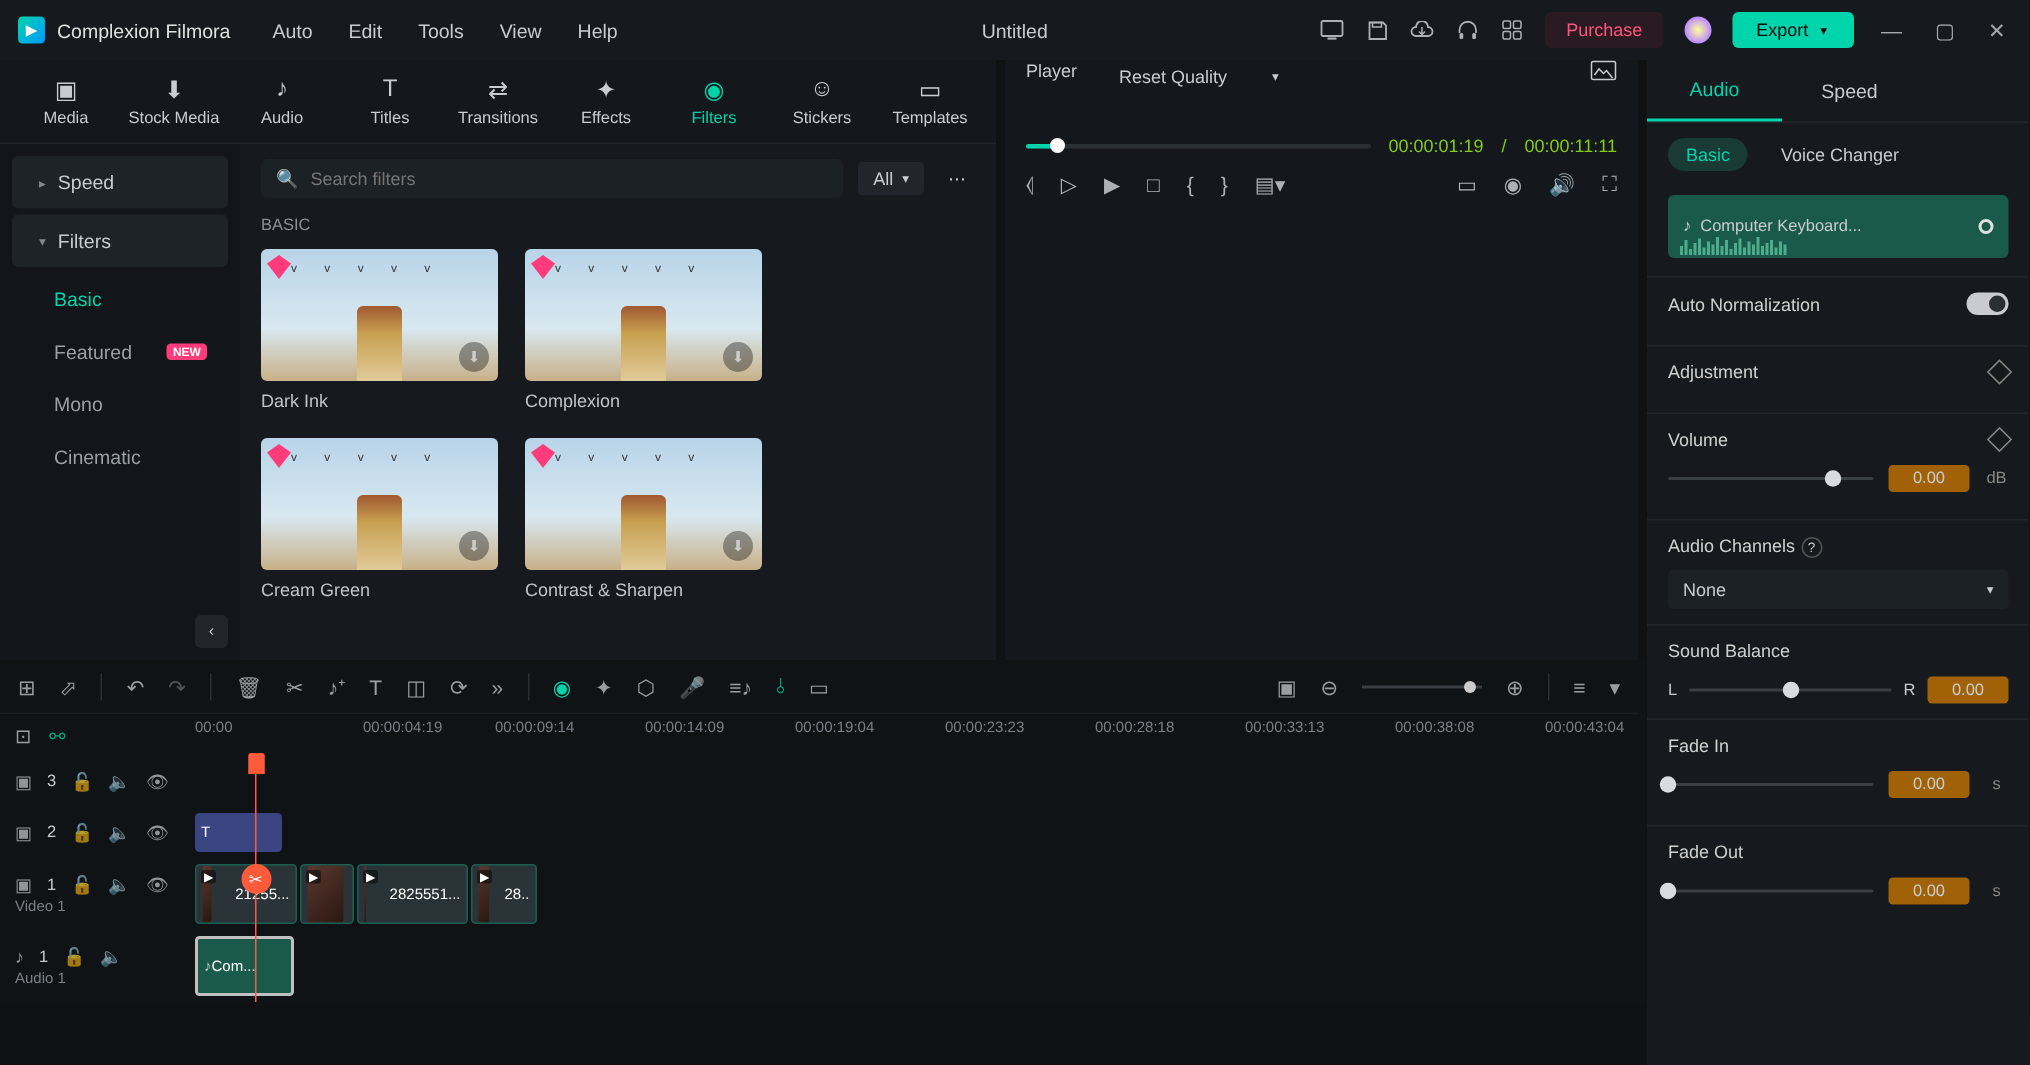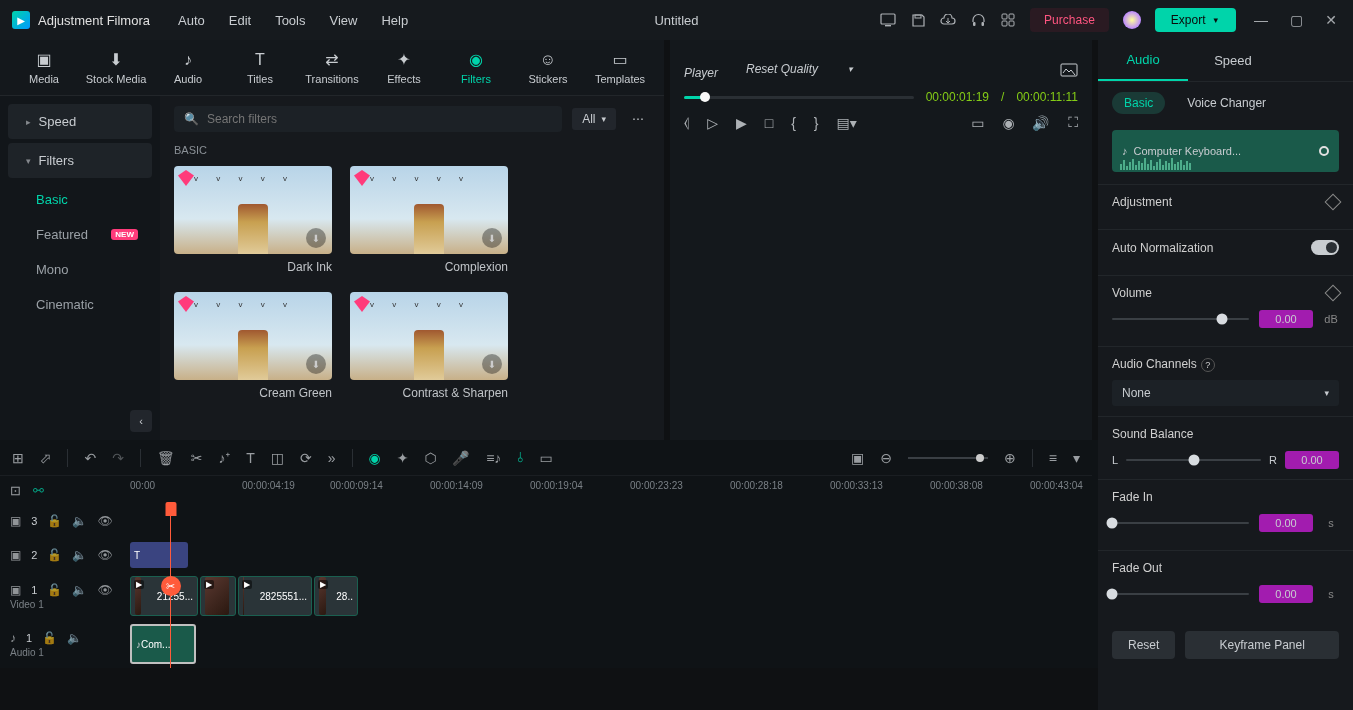--- a/index.html
+++ b/index.html
@@ -38,24 +38,24 @@
 .all-dd { background: #22262c; padding: 4px 10px; border-radius: 3px; display: flex; align-items: center; gap: 6px; font-size: 12px; cursor: pointer; }
 .dots { cursor: pointer; padding: 0 6px; }
 .sect-label { font-size: 11px; color: #8a9096; margin-bottom: 10px; }
 .grid { display: flex; flex-wrap: wrap; gap: 18px; }
 .thumb-item { width: 158px; }
 .thumb { height: 88px; background: linear-gradient(180deg,#b8d4e8 0%, #d8e8f0 60%, #c8b088 100%); border-radius: 4px; position: relative; overflow: hidden; }
 .tower { position: absolute; left: 50%; bottom: -10px; transform: translateX(-50%); width: 30px; height: 60px; background: linear-gradient(180deg,#a05830 0%,#c8a050 30%,#e8d8b0 100%); border-radius: 4px 4px 0 0; }
 .birds { position: absolute; top: 8px; left: 20px; right: 20px; font-size: 8px; color: #333; letter-spacing: 8px; }
 .gem { position: absolute; top: 4px; left: 4px; width: 16px; height: 16px; background: #ff3b7b; clip-path: polygon(50% 0%, 100% 35%, 50% 100%, 0% 35%); }
 .dl-circle { position: absolute; bottom: 6px; right: 6px; width: 20px; height: 20px; background: rgba(0,0,0,0.35); border-radius: 50%; display: flex; align-items: center; justify-content: center; font-size: 10px; color: #ccc; }
-.thumb-label { font-size: 12px; margin-top: 6px; color: #c0c4c8; text-align: right; }
+.thumb-label { font-size: 12px; margin-top: 6px; color: #c0c4c8; }
 
 .preview-panel { flex: 1; background: #14181c; display: flex; flex-direction: column; margin-left: 6px; }
-.preview-head { height: 40px; display: flex; align-items: flex-end; padding: 0 14px; gap: 20px; font-style: italic; }
+.preview-head { height: 40px; display: flex; align-items: flex-start; padding: 0 14px; gap: 20px; }
 .quality-dd { display: flex; align-items: center; gap: 30px; font-size: 12px; cursor: pointer; padding: 4px 8px; }
 .snap-ico { margin-left: auto; cursor: pointer; }
 .preview-img { flex: 1; margin: 0 12px; background: #000; position: relative; display: flex; align-items: center; justify-content: center; overflow: hidden; border-radius: 2px; }
 .preview-content { position: absolute; inset: 0; background: radial-gradient(ellipse at 60% 50%, #8a6050 0%, #3a2420 40%, #1a0e0a 100%); }
 .unbox-text { position: relative; font-family: Impact, sans-serif; font-size: 36px; color: white; font-style: italic; letter-spacing: 0.5px; text-shadow: 2px 2px 0 #000; font-weight: 900; }
 .speedlines { position: absolute; inset: 0; pointer-events: none; }
 .sl { position: absolute; background: white; height: 2px; transform-origin: left center; }
 .prev-controls { padding: 10px 14px 8px; }
 .playbar { display: flex; align-items: center; gap: 12px; margin-bottom: 10px; }
 .pb-track { flex: 1; height: 3px; background: #2a2f34; border-radius: 2px; position: relative; }
@@ -78,21 +78,21 @@
 .wave span { display: inline-block; width: 2px; background: #80ffcc; margin-right: 1px; }
 .clip-dot { width: 10px; height: 10px; border: 2px solid #e0e0e0; border-radius: 50%; margin-left: auto; }
 .rsection { padding: 10px 14px; border-top: 1px solid #22262a; }
 .rsection .hdr { display: flex; align-items: center; justify-content: space-between; font-size: 12px; margin-bottom: 10px; color: #d0d0d0; }
 .diamond { width: 12px; height: 12px; border: 1.5px solid #888; transform: rotate(45deg); cursor: pointer; }
 .toggle { width: 28px; height: 15px; background: #c8ccd0; border-radius: 8px; position: relative; cursor: pointer; }
 .toggle::after { content: ''; position: absolute; right: 2px; top: 2px; width: 11px; height: 11px; background: #2a2f34; border-radius: 50%; }
 .slider-row { display: flex; align-items: center; gap: 10px; margin-bottom: 8px; }
 .slider { flex: 1; height: 2px; background: #3a3f44; border-radius: 1px; position: relative; }
 .slider-handle { position: absolute; top: 50%; transform: translate(-50%,-50%); width: 11px; height: 11px; background: #d8dce0; border-radius: 50%; cursor: pointer; }
-.num-box { width: 54px; text-align: center; font-size: 11px; background: #a21caf; padding: 3px 0; border-radius: 3px; }
+.num-box { width: 54px; text-align: center; font-size: 11px; background: #a16207; padding: 3px 0; border-radius: 3px; }
 .unit { font-size: 11px; color: #888; width: 16px; text-align: center; }
 .qmark { width: 14px; height: 14px; border: 1px solid #555; border-radius: 50%; display: inline-flex; align-items: center; justify-content: center; font-size: 9px; margin-left: 4px; cursor: help; }
 .dd { background: #1c2126; padding: 6px 10px; border-radius: 3px; display: flex; align-items: center; justify-content: space-between; font-size: 12px; cursor: pointer; }
 .bal-row { display: flex; align-items: center; gap: 8px; font-size: 11px; }
 .btn-row { display: flex; gap: 10px; padding: 10px 14px; }
 .btn { flex-shrink: 0; background: #2a2f34; padding: 7px 16px; border-radius: 4px; font-size: 12px; cursor: pointer; }
 .btn.kf { flex: 1; text-align: center; }
 
 .timeline { background: #0f1316; display: flex; }
 .tl-left { width: 1092px; }
@@ -125,21 +125,21 @@
 .aclip { background: #1a5a4a; border: 1px solid #2a8a6a; }
 .aclip.sel { border: 2px solid #c0c0c0; }
 .track-lbl { font-size: 10px; color: #7a8086; padding-left: 10px; }
 svg { fill: currentColor; }
 </style>
 </head>
 <body>
 
 <div class="titlebar">
   <div class="logo">▶</div>
-  <div class="app-name">Adjustment Filmora</div>
+  <div class="app-name">Complexion Filmora</div>
   <div class="menu-items">
     <span>Auto</span>
     <span>Edit</span>
     <span>Tools</span>
     <span>View</span>
     <span>Help</span>
   </div>
   <div class="title-center">Untitled</div>
   <div class="title-right">
     <span class="ico">
@@ -349,28 +349,28 @@
       <span class="pill">Voice Changer</span>
     </div>
     <div class="audio-clip">
       <span>♪</span>
       <span>Computer Keyboard...</span>
       <span class="clip-dot"></span>
       <div class="wave"><span style="height:6px"></span><span style="height:10px"></span><span style="height:4px"></span><span style="height:8px"></span><span style="height:11px"></span><span style="height:5px"></span><span style="height:9px"></span><span style="height:7px"></span><span style="height:12px"></span><span style="height:6px"></span><span style="height:10px"></span><span style="height:4px"></span><span style="height:8px"></span><span style="height:11px"></span><span style="height:5px"></span><span style="height:9px"></span><span style="height:7px"></span><span style="height:12px"></span><span style="height:6px"></span><span style="height:8px"></span><span style="height:10px"></span><span style="height:5px"></span><span style="height:9px"></span><span style="height:7px"></span></div>
     </div>
     <div class="rsection">
       <div class="hdr">
+          <span>Auto Normalization</span>
+          <span class="toggle"></span>
+        </div>
+    </div>
+    <div class="rsection">
+      <div class="hdr">
           <span>Adjustment</span>
           <span class="diamond"></span>
-        </div>
-    </div>
-    <div class="rsection">
-      <div class="hdr">
-          <span>Auto Normalization</span>
-          <span class="toggle"></span>
         </div>
     </div>
     <div class="rsection">
       <div class="hdr">
           <span>Volume</span>
           <span class="diamond"></span>
         </div>
       <div class="slider-row">
         <div class="slider">
             <div class="slider-handle" style="left:80%"></div>
@@ -417,24 +417,20 @@
       <div class="hdr">
           <span>Fade Out</span>
         </div>
       <div class="slider-row">
         <div class="slider">
             <div class="slider-handle" style="left:0%"></div>
           </div>
         <span class="num-box">0.00</span>
         <span class="unit">s</span>
       </div>
-    </div>
-    <div class="btn-row">
-      <span class="btn">Reset</span>
-      <span class="btn kf">Keyframe Panel</span>
     </div>
   </div>
 </div>
 
 <div class="timeline">
   <div class="tl-left">
     <div class="tl-toolbar">
       <span class="t">⊞</span>
       <span class="t">⬀</span>
       <span class="sep"></span>

